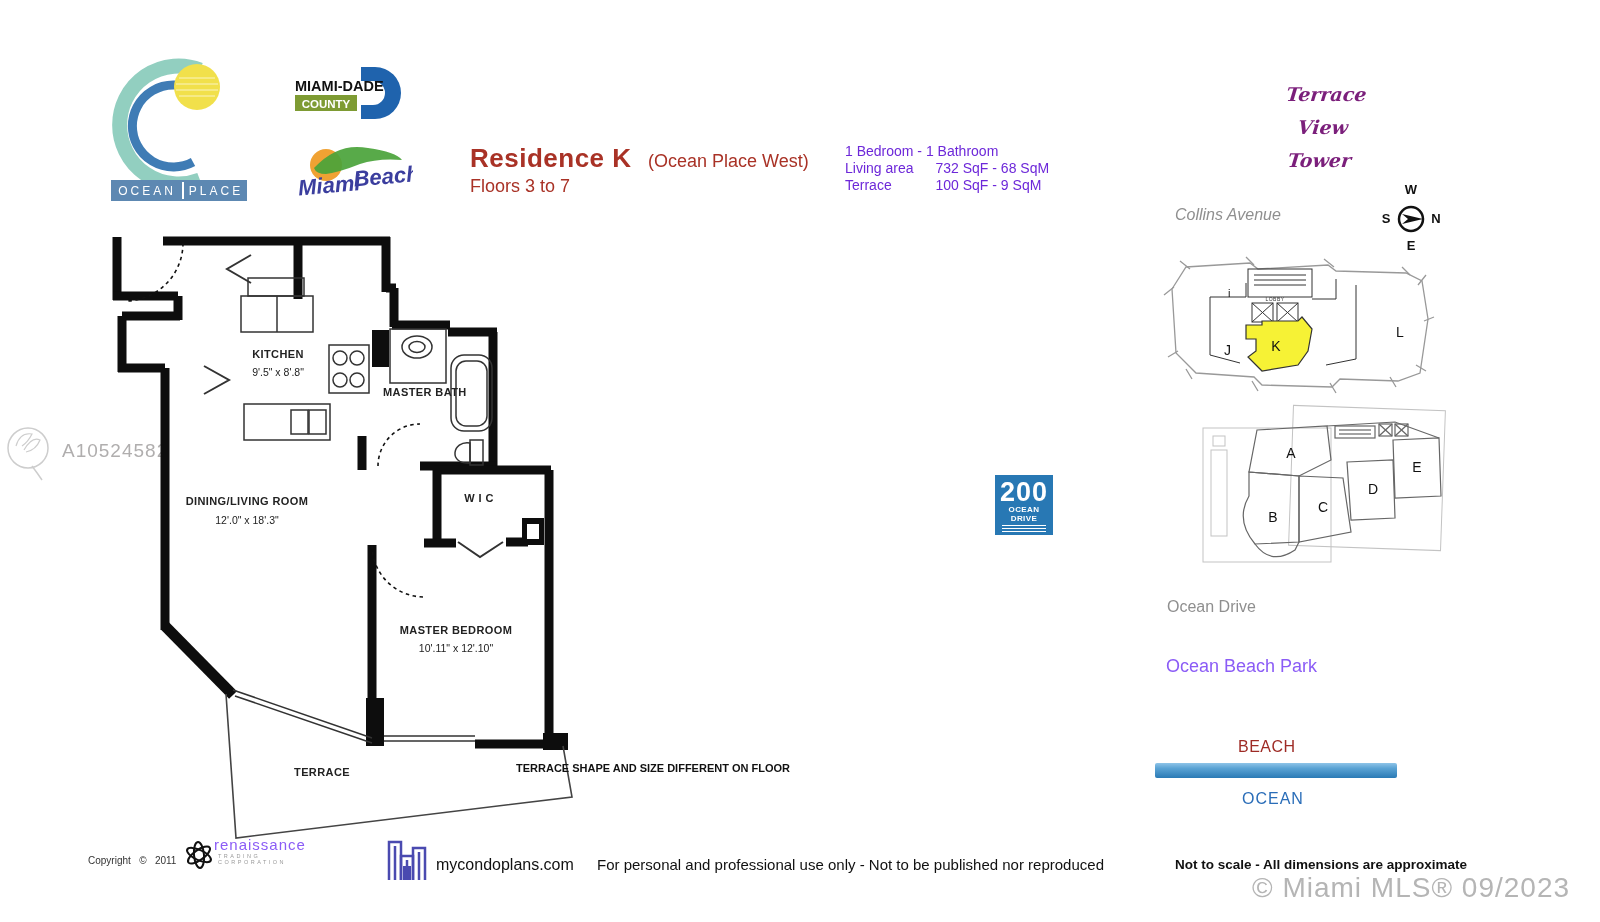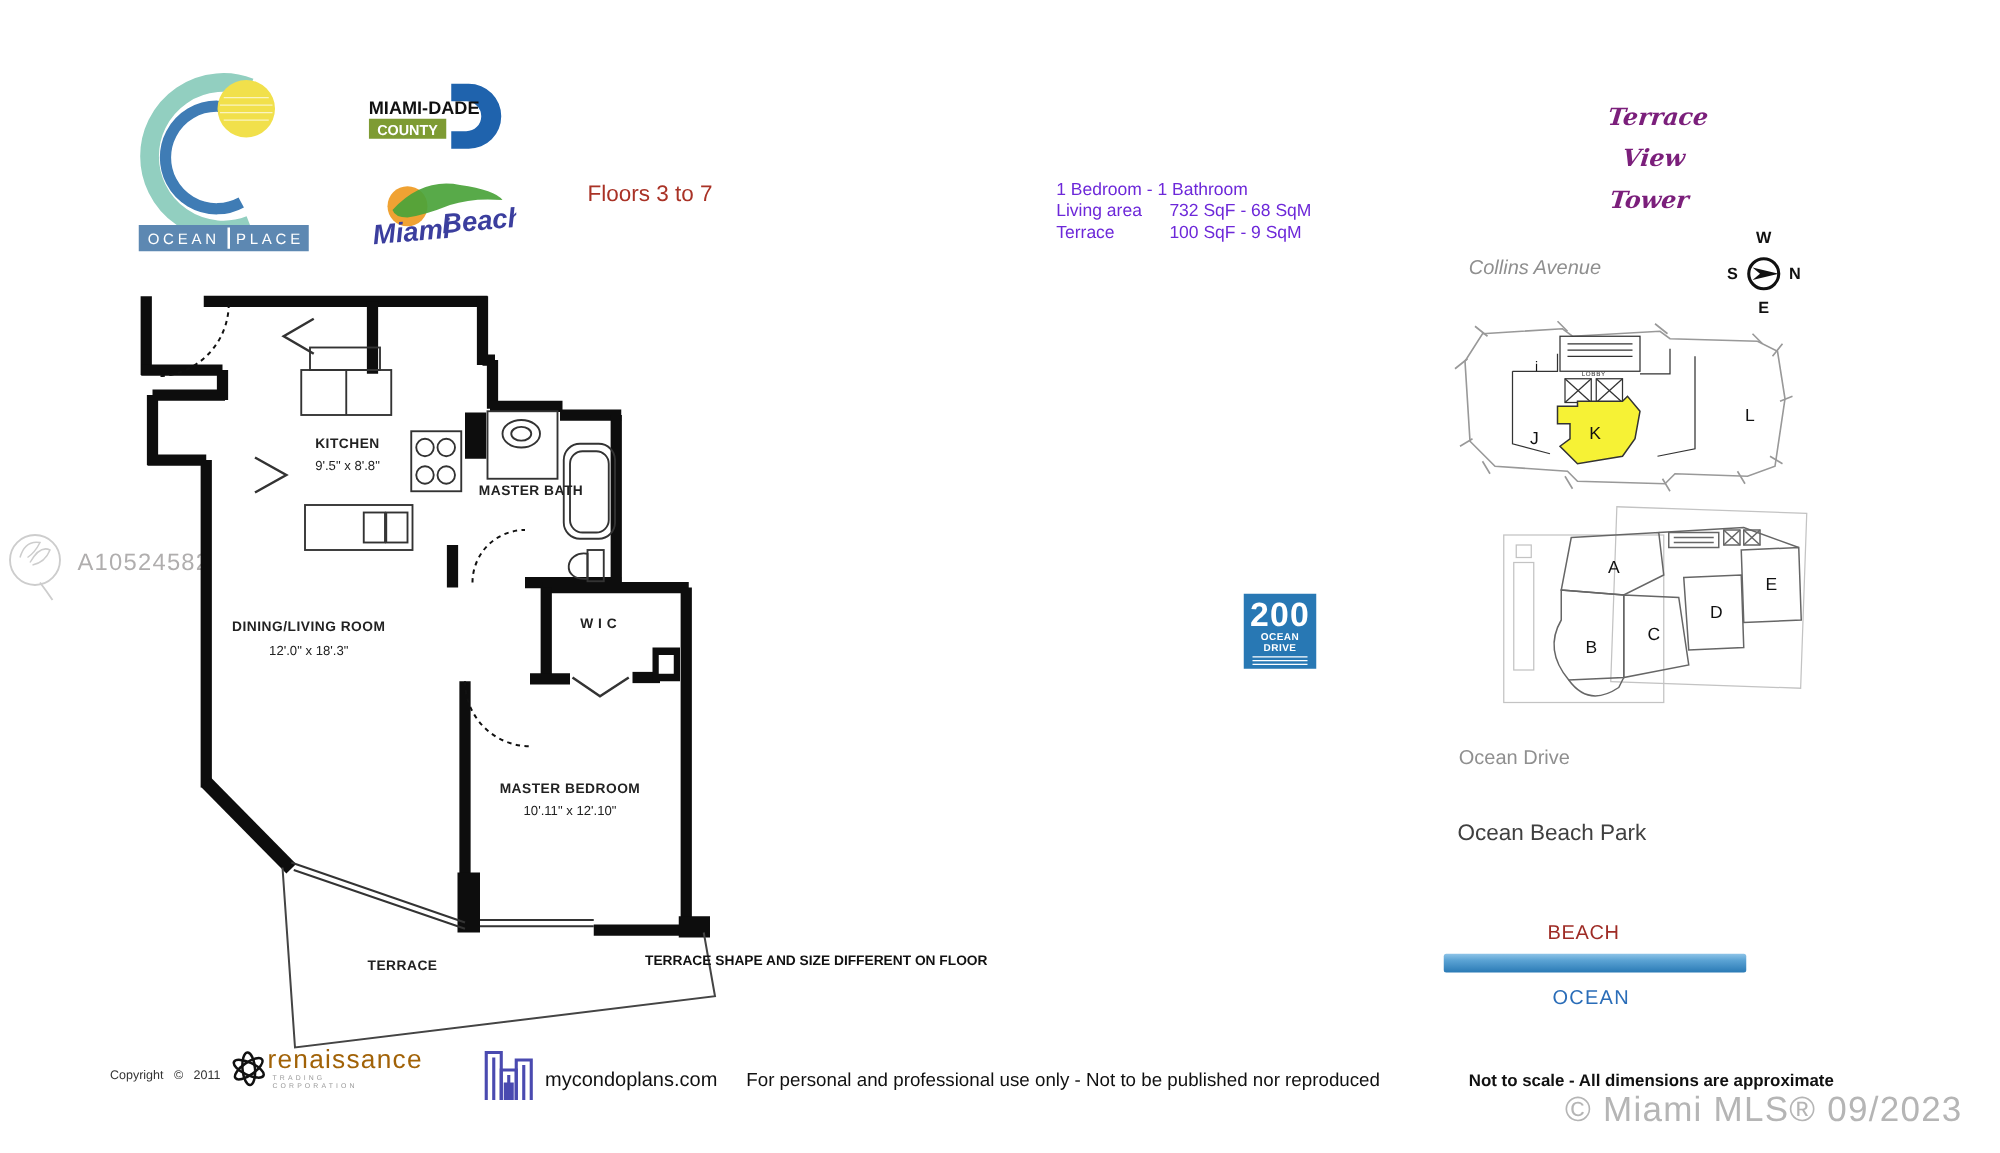--- a/index.html
+++ b/index.html
@@ -14,34 +14,34 @@
   .title-floors { font-size:18px; color:#a93226; margin-top:2px; }
   .stats { color:#6d28d9; font-size:14px; line-height:15px; }
   .stats td { padding:0 2px 0 0; vertical-align:top; }
   .stats .val { padding-left:18px; }
   .tower-name { color:#7b1f7b; font-family:"DejaVu Serif", serif; font-style:italic;
                 font-weight:bold; font-size:19px; text-align:center; line-height:33px;
                 transform:skewX(-6deg); }
 
   
   .street  { color:#8f8f8f; font-size:16px; }
-  .park    { color:#404040; font-size:18px; }
+  .park    { color:#8b5cf6; font-size:18px; }
   .beach   { color:#9e2b25; font-size:16px; letter-spacing:.5px; }
   .oceantx { color:#2a6db8; font-size:16px; letter-spacing:1px; }
   .sea-bar { width:242px; height:15px; border-radius:2px;
              background:linear-gradient(#8ec4e8 0%, #5ba3d4 35%, #2a7ab5 100%); }
 
   
   .wm-id   { color:#b0aeae; font-size:19px; letter-spacing:1px; }
   .foot-sm { font-size:10px; color:#333; }
   .foot-md { font-size:15px; color:#111; }
   .foot-bold { font-size:13.5px; color:#111; font-weight:bold; }
   .mls-credit { font-size:28px; color:#b5b5b5; letter-spacing:1px; }
   .site { font-size:16px; color:#111; }
-  .ren-name { font-size:21px; color:#a16207; letter-spacing:1px; }
+  .ren-name { font-size:15px; color:#8b5cf6; letter-spacing:1px; }
   .ren-sub  { font-size:5.5px; color:#9a9a9a; letter-spacing:2.5px; }
 
   
   svg text { font-family:"Liberation Sans", sans-serif; }
   .plan-label { font-size:11px; fill:#222; font-weight:bold; letter-spacing:.4px; }
   .plan-dims  { font-size:10.5px; fill:#222; }
   .plan-note  { font-size:11px; fill:#111; font-weight:bold; }
   .kp-letter  { font-size:14px; fill:#111; }
   .kp-letter-sm { font-size:11px; fill:#111; }
   .kp-lobby   { font-size:5px; fill:#333; letter-spacing:.5px; }
@@ -86,20 +86,24 @@
   <svg class="abs" style="left:298px; top:138px;" width="115" height="62" viewBox="0 0 115 62">
     <circle cx="28" cy="27" r="16" fill="#f0a233"></circle>
     <path d="M16,30 Q40,4 70,10 Q98,14 104,22 Q80,20 62,26 Q42,34 28,36 Q18,36 16,30 Z" fill="#4aa33a" opacity=".92"></path>
     <g transform="rotate(-5 40 46)" fill="#3b3e9e" font-family="DejaVu Serif, serif" font-style="italic" font-weight="bold">
       <text x="0" y="54" font-size="22">Miami</text>
       <text x="56" y="50" font-size="22">Beach</text>
     </g>
   </svg>
 
   <div class="abs" style="left:470px; top:143px;">
+    <div>
+      <span class="title-main">Residence K</span>
+      <span class="title-sub">(Ocean Place West)</span>
+    </div>
     <div class="title-floors">Floors 3 to 7</div>
   </div>
 
   <table class="stats abs" style="left:843px; top:142px;">
     <tbody>
         <tr>
           <td colspan="2">1 Bedroom - 1 Bathroom</td>
         </tr>
     <tr>
       <td>Living area</td>

